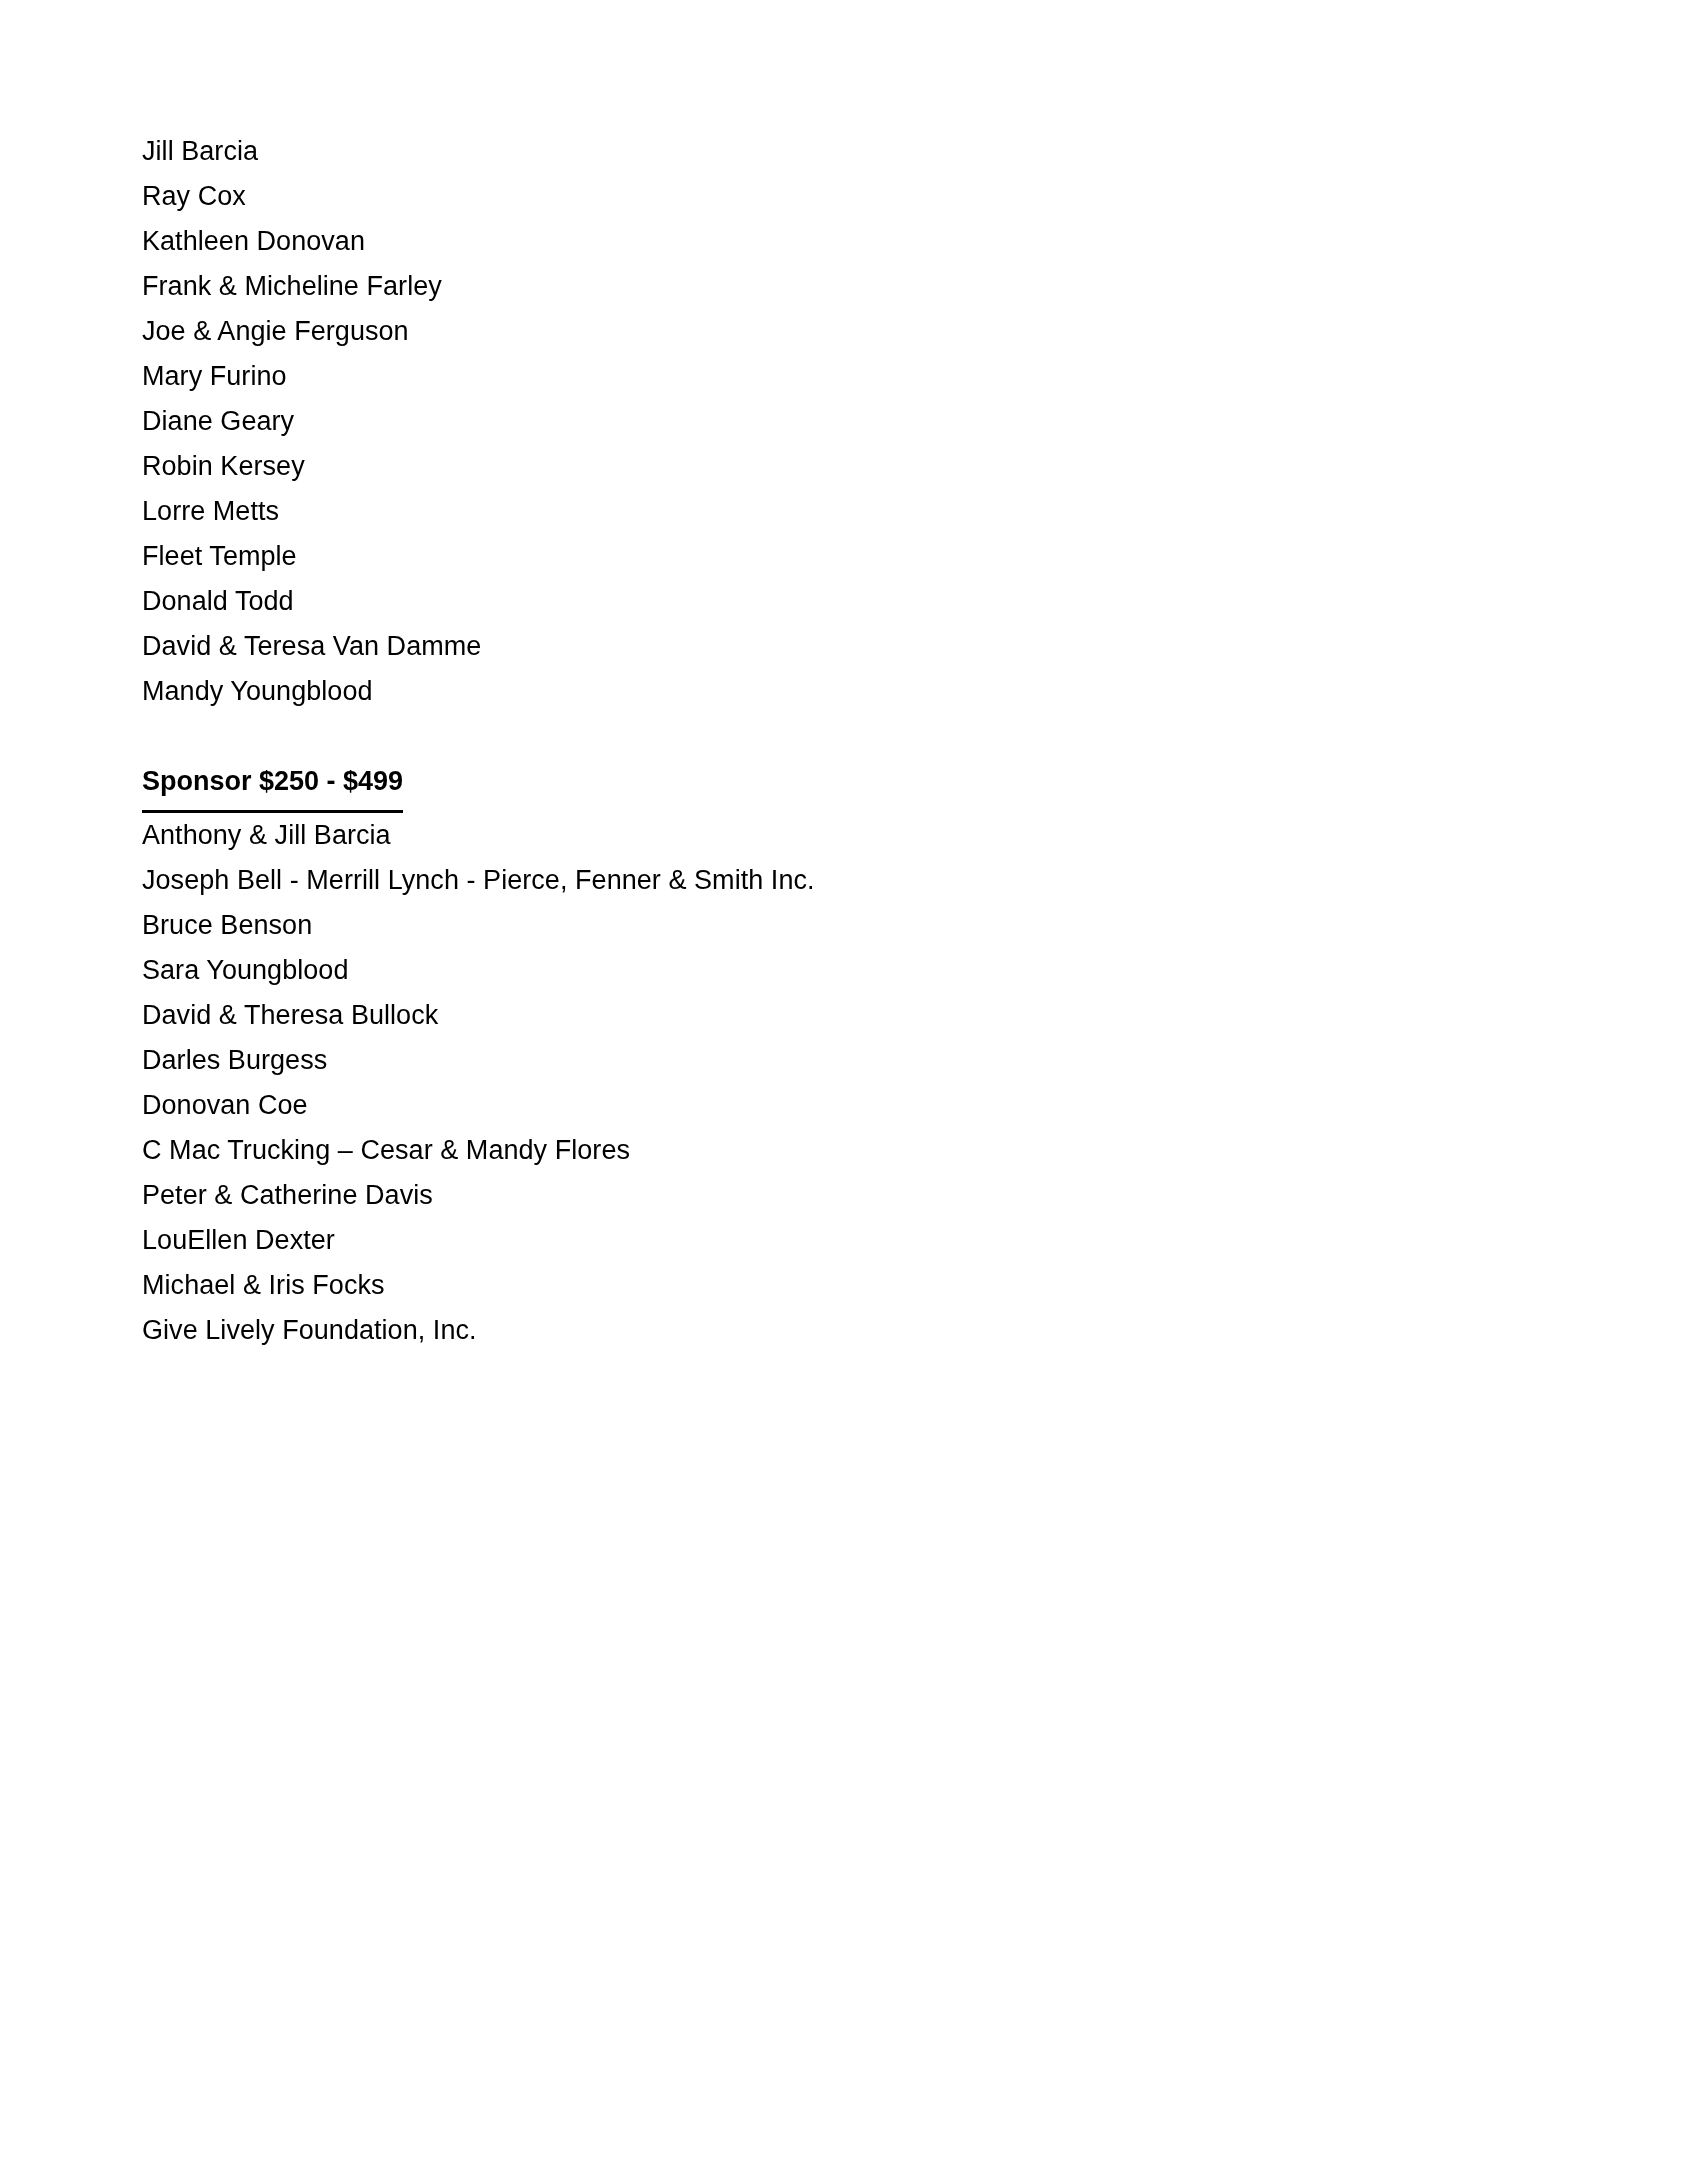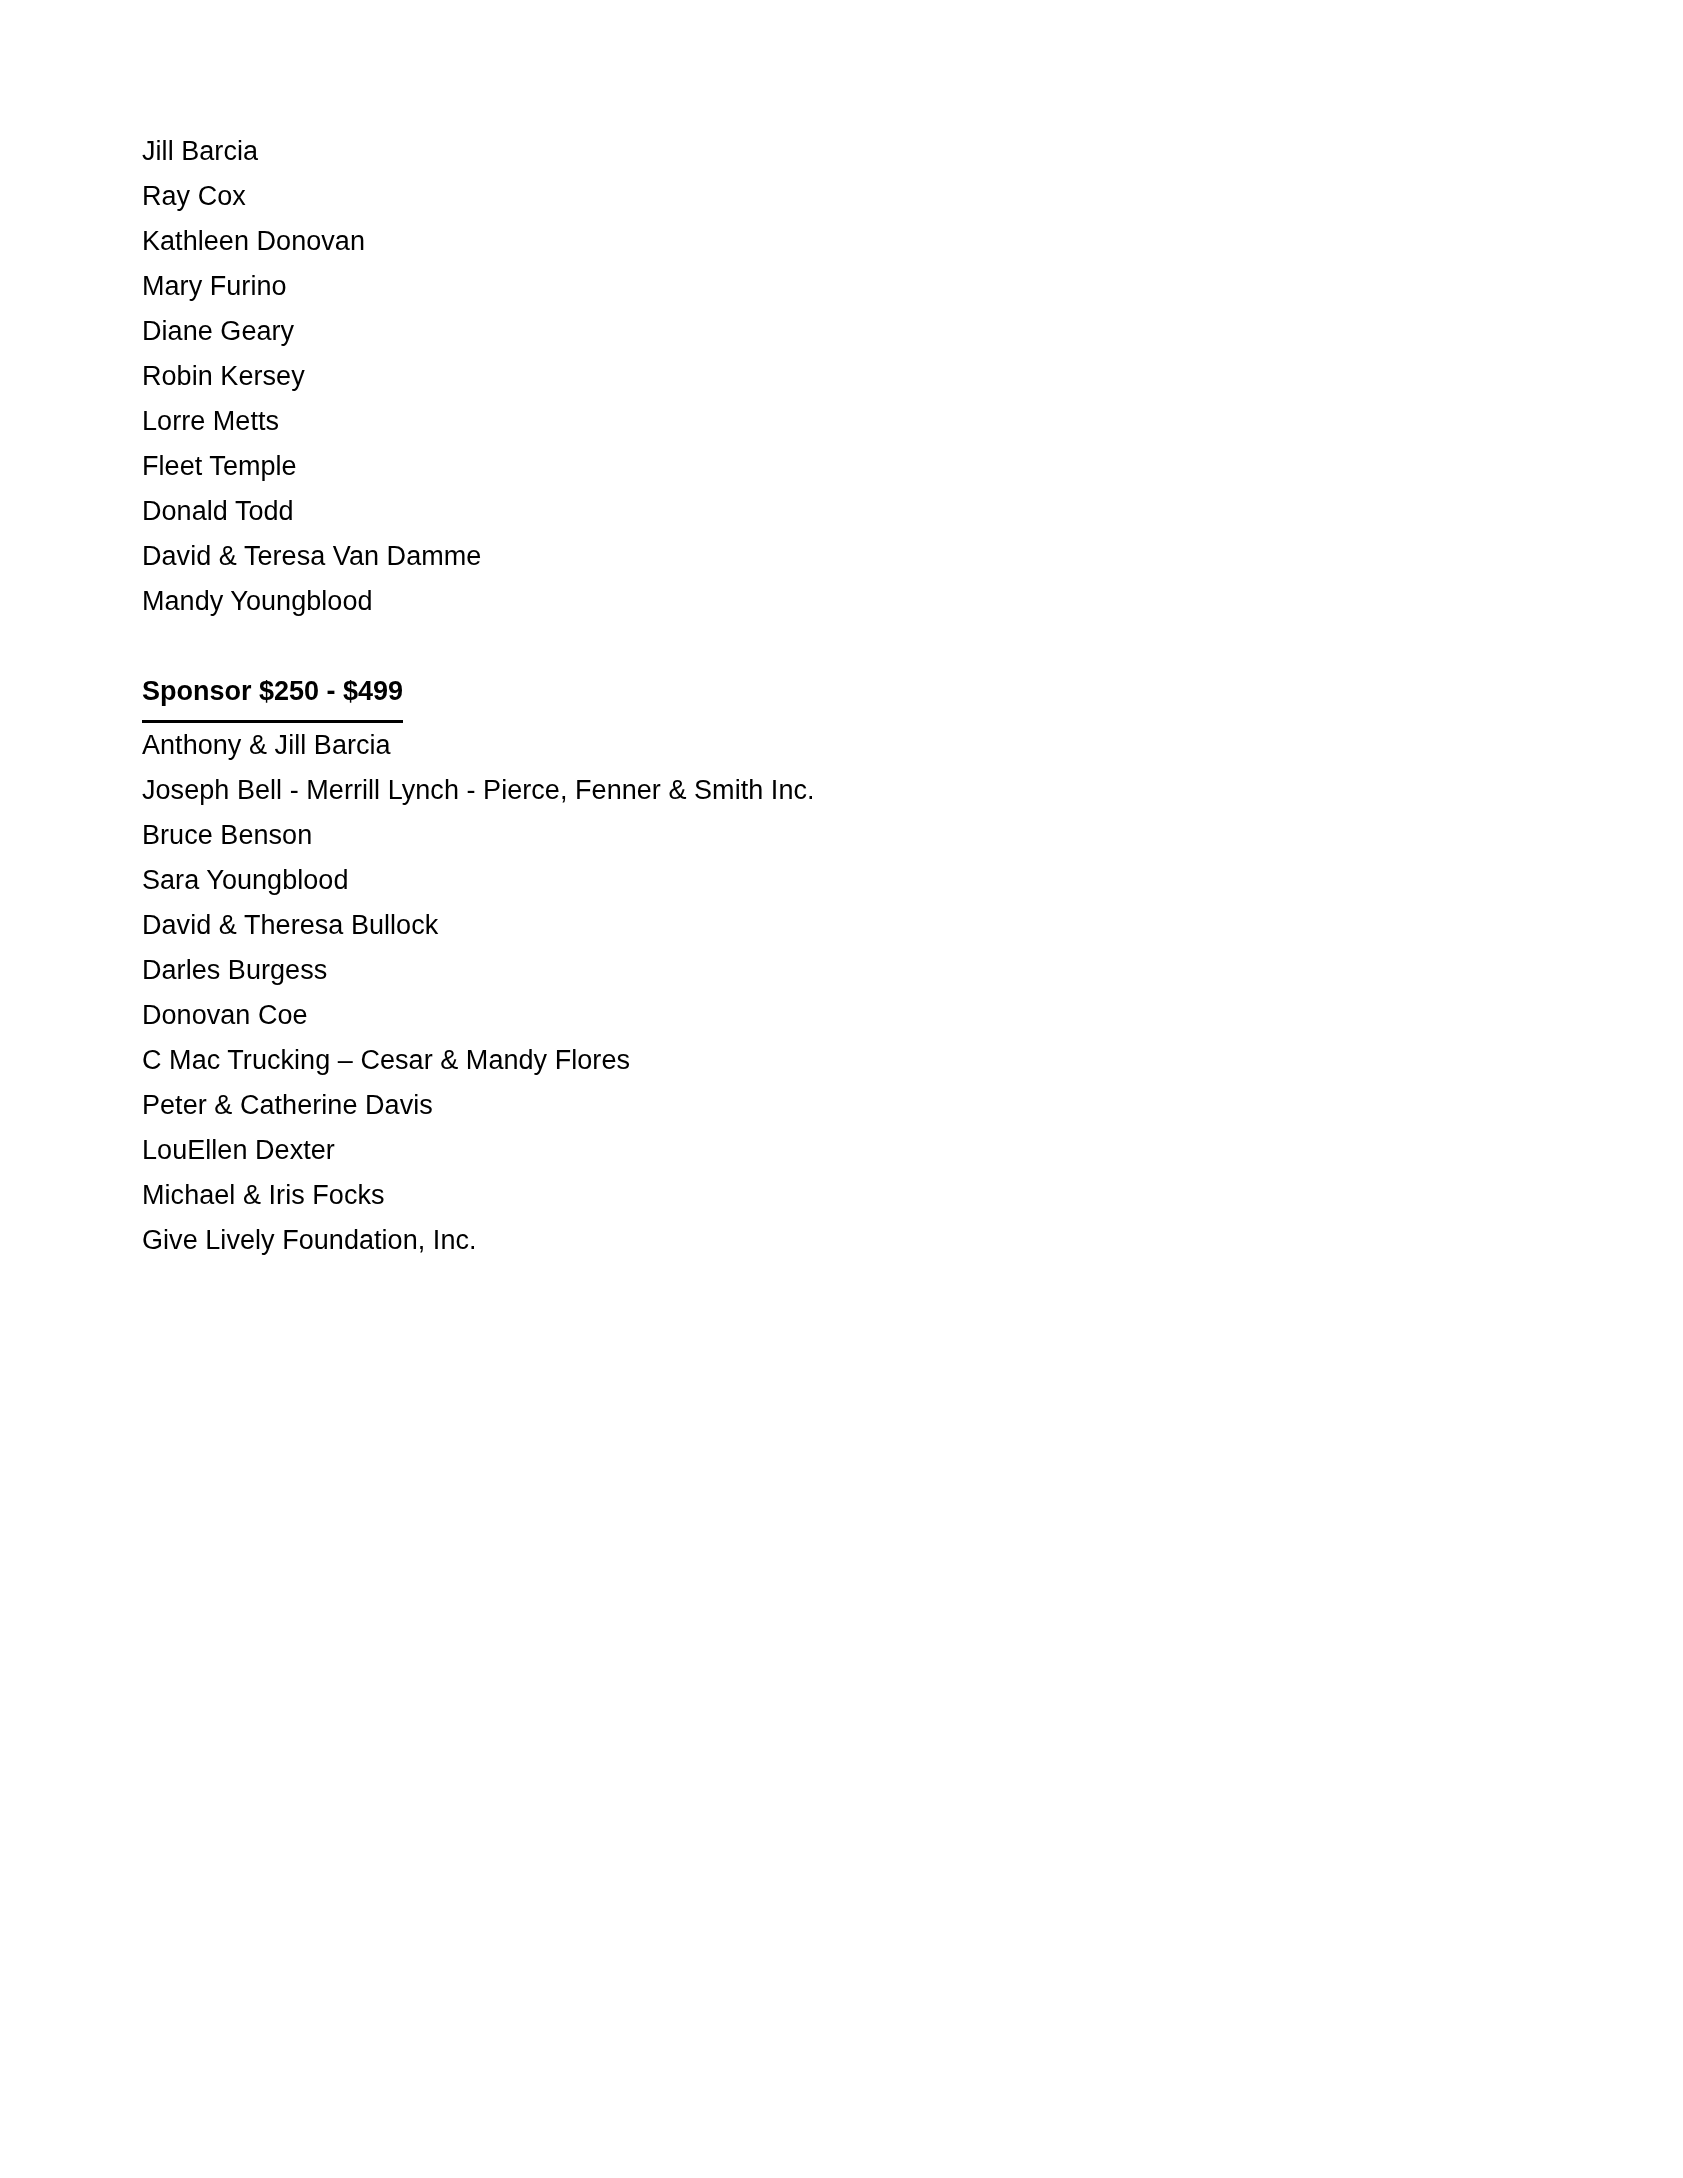--- a/index.html
+++ b/index.html
@@ -56,20 +56,22 @@
   }
 </style>
 </head>
 <body>
 
 <div class="page">
   <div class="doc-body" id="doc-body">
       <div class="para">Jill Barcia</div>
       <div class="para">Ray Cox</div>
       <div class="para">Kathleen Donovan</div>
+      <div class="para">Frank &amp; Micheline Farley</div>
+      <div class="para">Joe &amp; Angie Ferguson</div>
       <div class="para">Mary Furino</div>
       <div class="para">Diane Geary</div>
       <div class="para">Robin Kersey</div>
       <div class="para">Lorre Metts</div>
       <div class="para">Fleet Temple</div>
       <div class="para">Donald Todd</div>
       <div class="para">David &amp; Teresa Van Damme</div>
       <div class="para">Mandy Youngblood</div>
       <div class="para spacer"></div>
       <div class="section-heading"><span class="heading-text">Sponsor $250 - $499</span></div>

